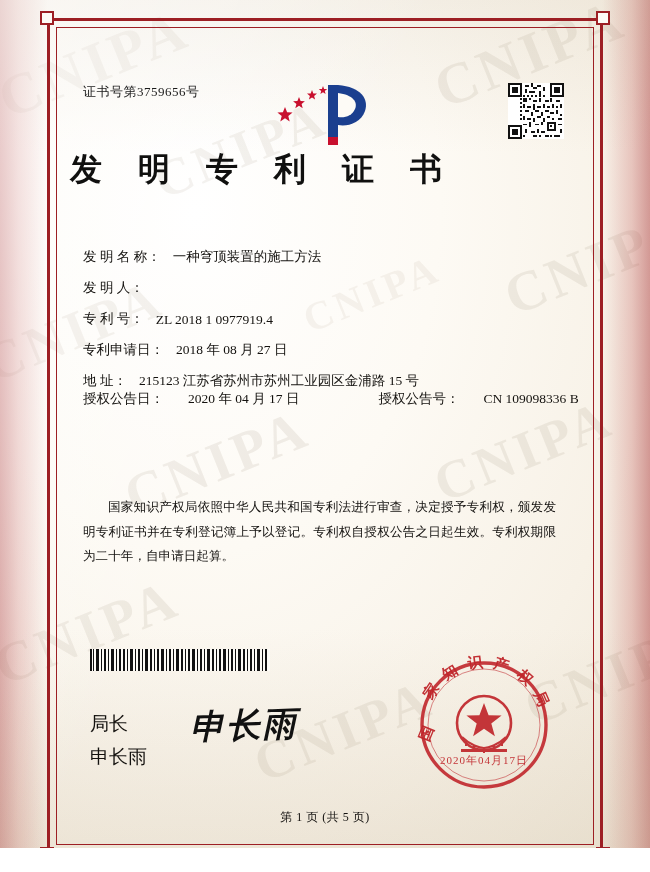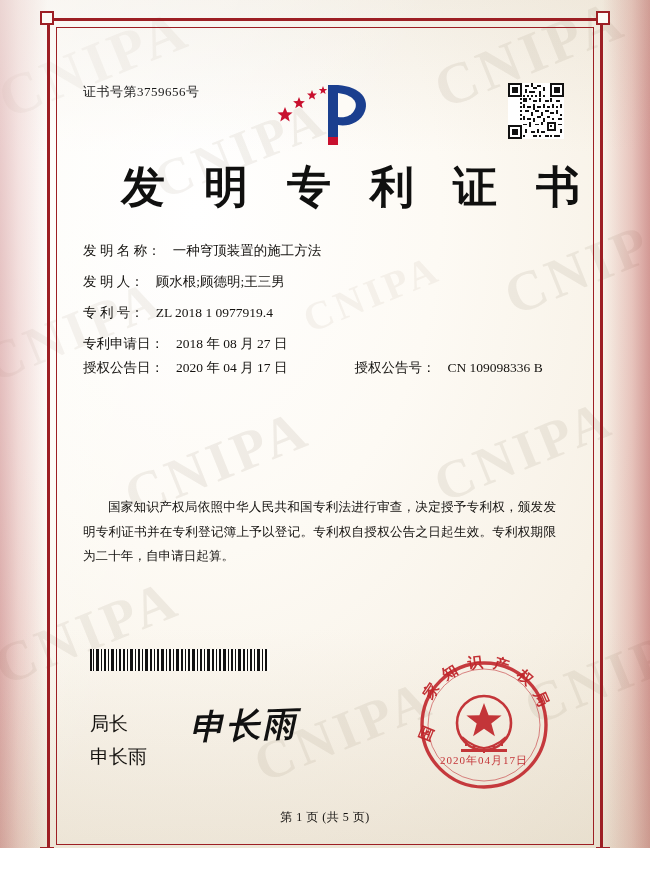--- a/index.html
+++ b/index.html
@@ -132,58 +132,58 @@
     top: 52px;
     transform: translateX(-50%);
     width: 120px;
     height: 72px;
   }
 
   .title {
     position: absolute;
     left: 0;
     right: 0;
-    top: 131px;
-    text-align: right;
-    font-size: 44px;
+    top: 121px;
+    text-align: left;
+    font-size: 32px;
     font-weight: 700;
     letter-spacing: 14px;
     color: #10100f;
     text-indent: 14px;
     font-family: "Liberation Serif", "DejaVu Serif", serif;
   }
 
   .fields {
     position: absolute;
     left: 27px;
     top: 208px;
     right: 24px;
   }
   .field {
     position: relative;
     min-height: 31px;
     font-size: 13.5px;
     color: #14120f;
     display: flex;
-    align-items: center;
+    align-items: flex-end;
     white-space: nowrap;
   }
   .f-label {
     display: inline-block;
     color: #14120f;
   }
   .f-value {
     display: inline-block;
     margin-left: 12px;
     color: #14120f;
   }
   .field.row2 {
     display: flex;
     align-items: baseline;
-    gap: 0;
+    gap: 12px;
   }
   .pub-second {
     margin-left: 67px;
   }
 
   .paras {
     position: absolute;
     left: 27px;
     right: 26px;
     top: 468px;
@@ -408,29 +408,32 @@
 
     <div class="title">发 明 专 利 证 书</div>
 
     <div class="fields">
       <div class="field">
         <span class="f-label">发 明 名 称：</span>
         <span class="f-value">一种穹顶装置的施工方法</span>
       </div>
       <div class="field">
         <span class="f-label">发 明 人：</span>
-        <span class="f-value">顾水根;顾德明;王三男</span>
       </div>
       <div class="field">
         <span class="f-label">专 利 号：</span>
         <span class="f-value">ZL 2018 1 0977919.4</span>
       </div>
       <div class="field">
         <span class="f-label">专利申请日：</span>
         <span class="f-value">2018 年 08 月 27 日</span>
+      </div>
+      <div class="field">
+        <span class="f-label">地 址：</span>
+        <span class="f-value">215123  江苏省苏州市苏州工业园区金浦路 15 号</span>
       </div>
       <div class="field row2">
         <span class="f-label">授权公告日：</span>
         <span class="f-value">2020 年 04 月 17 日</span>
         <span class="f-label pub-second">授权公告号：</span>
         <span class="f-value">CN 109098336 B</span>
       </div>
     </div>
 
     <div class="paras">

